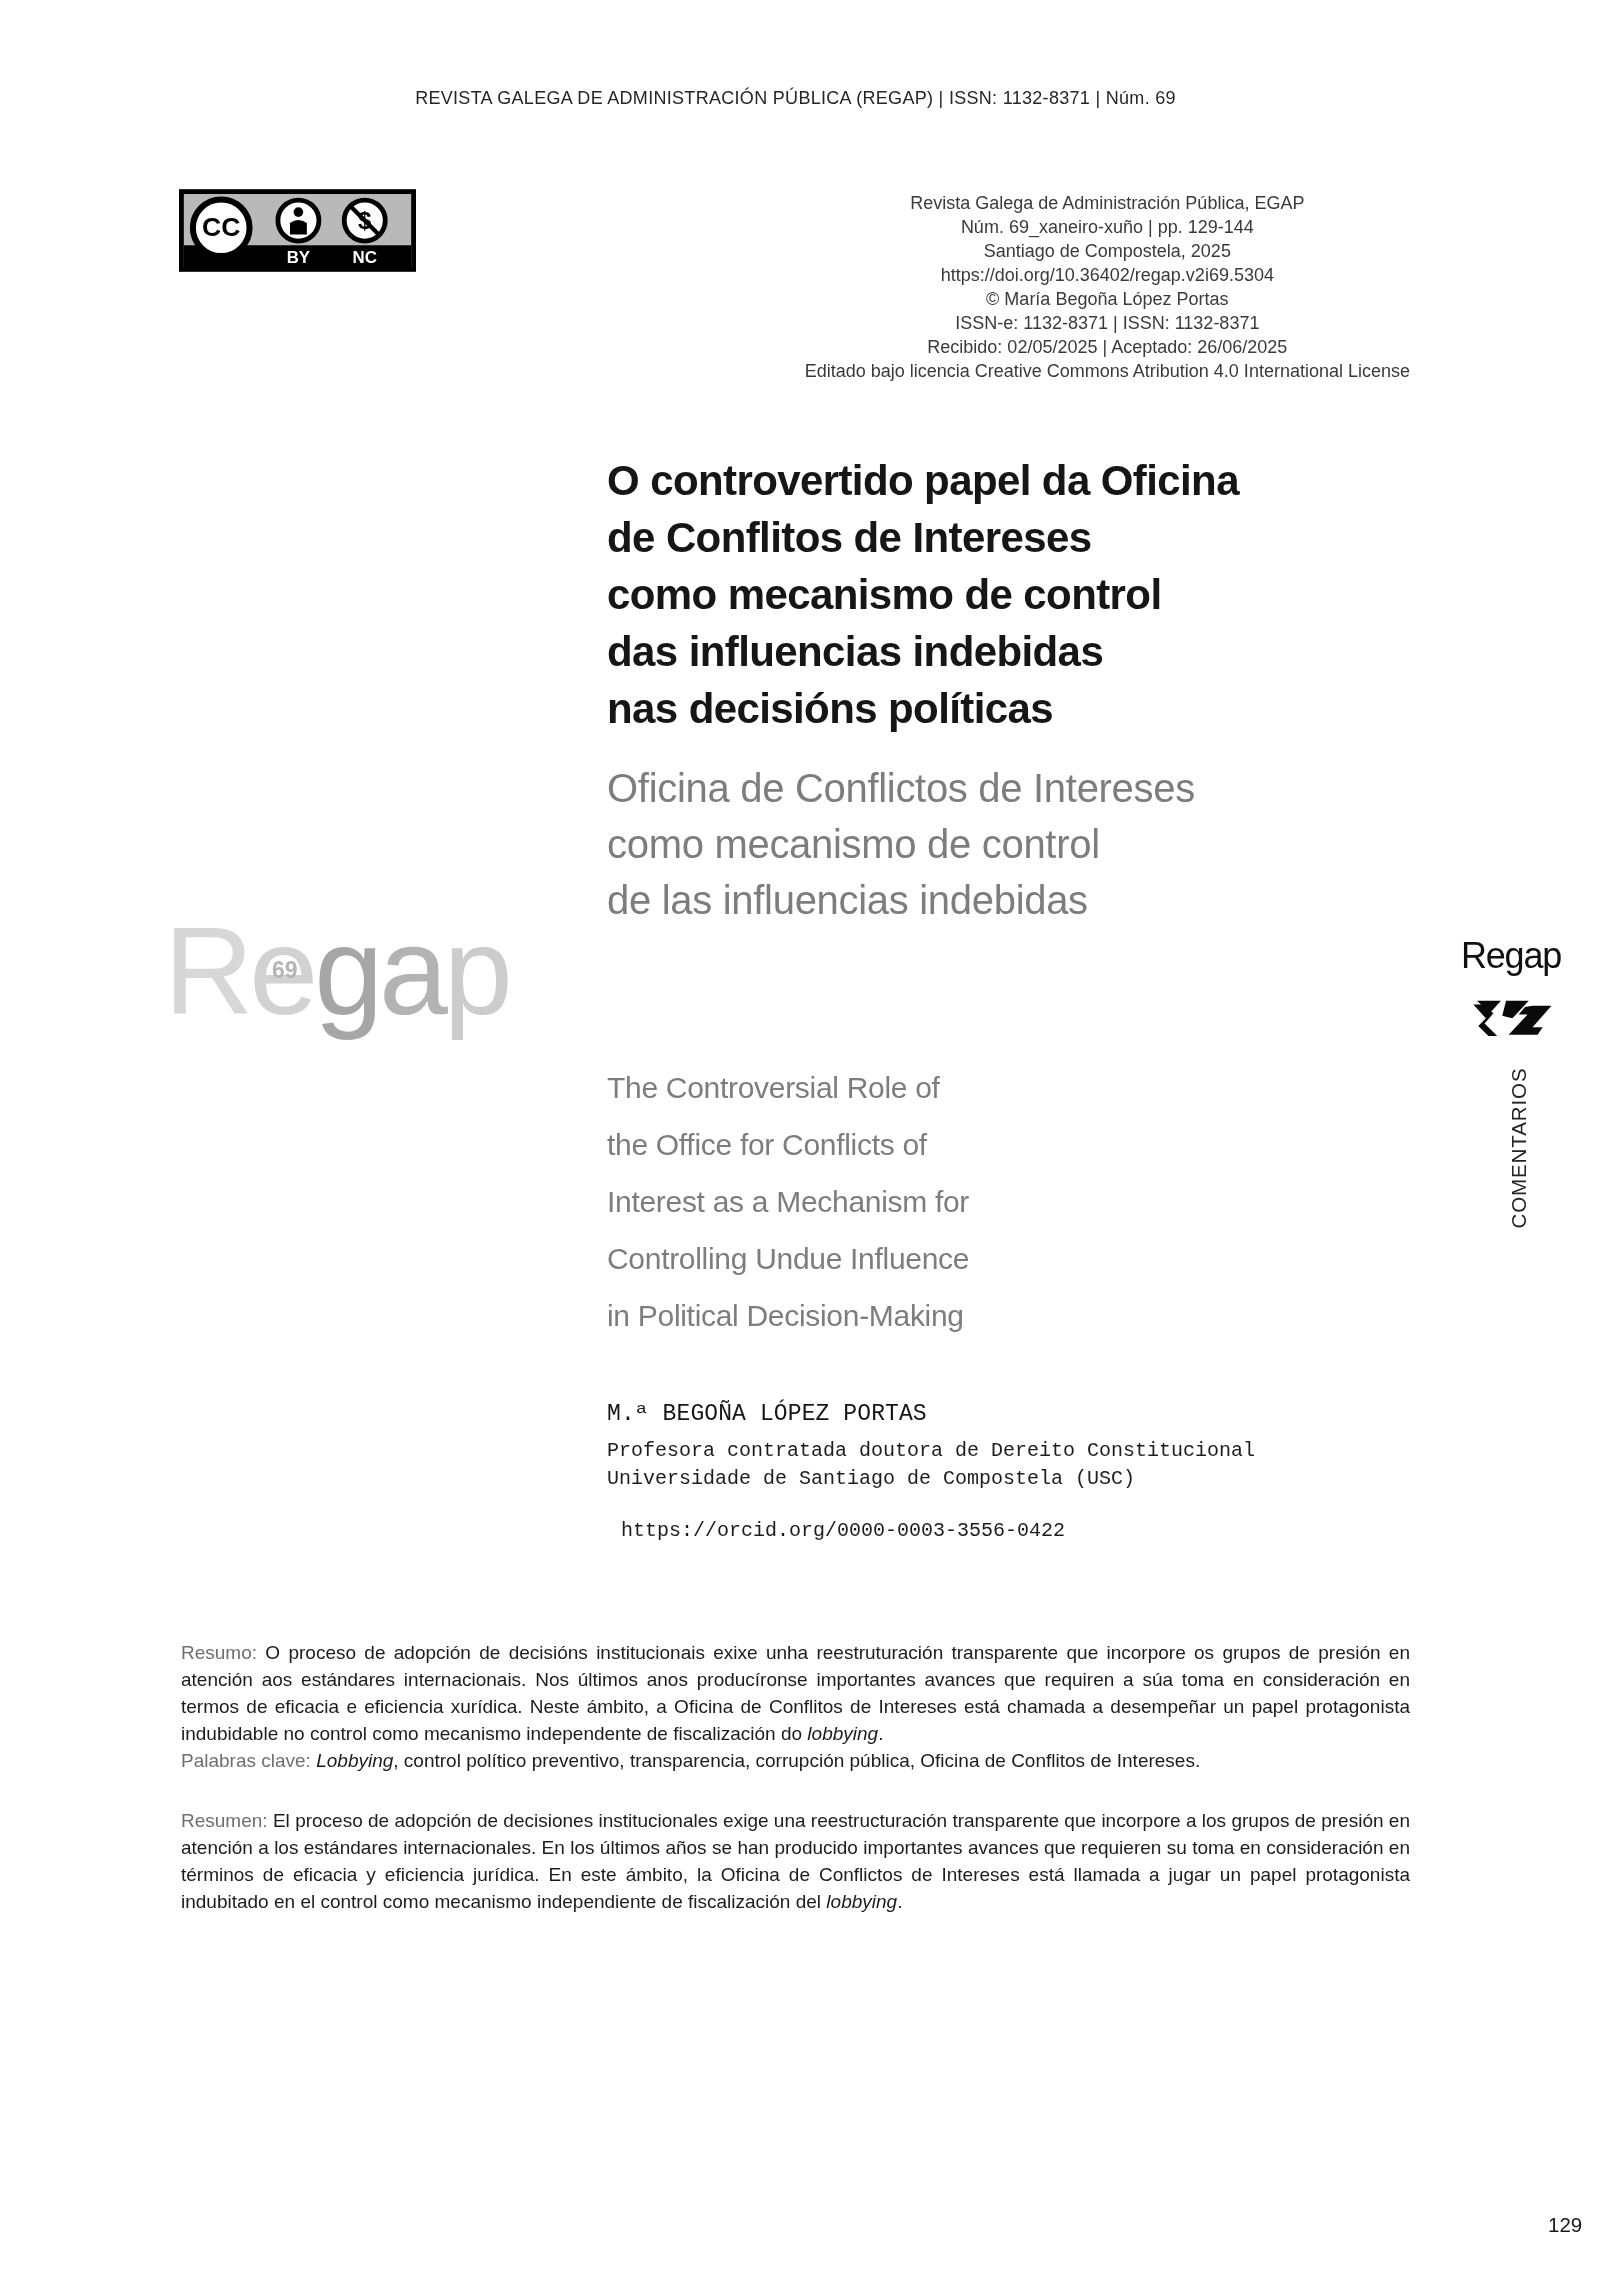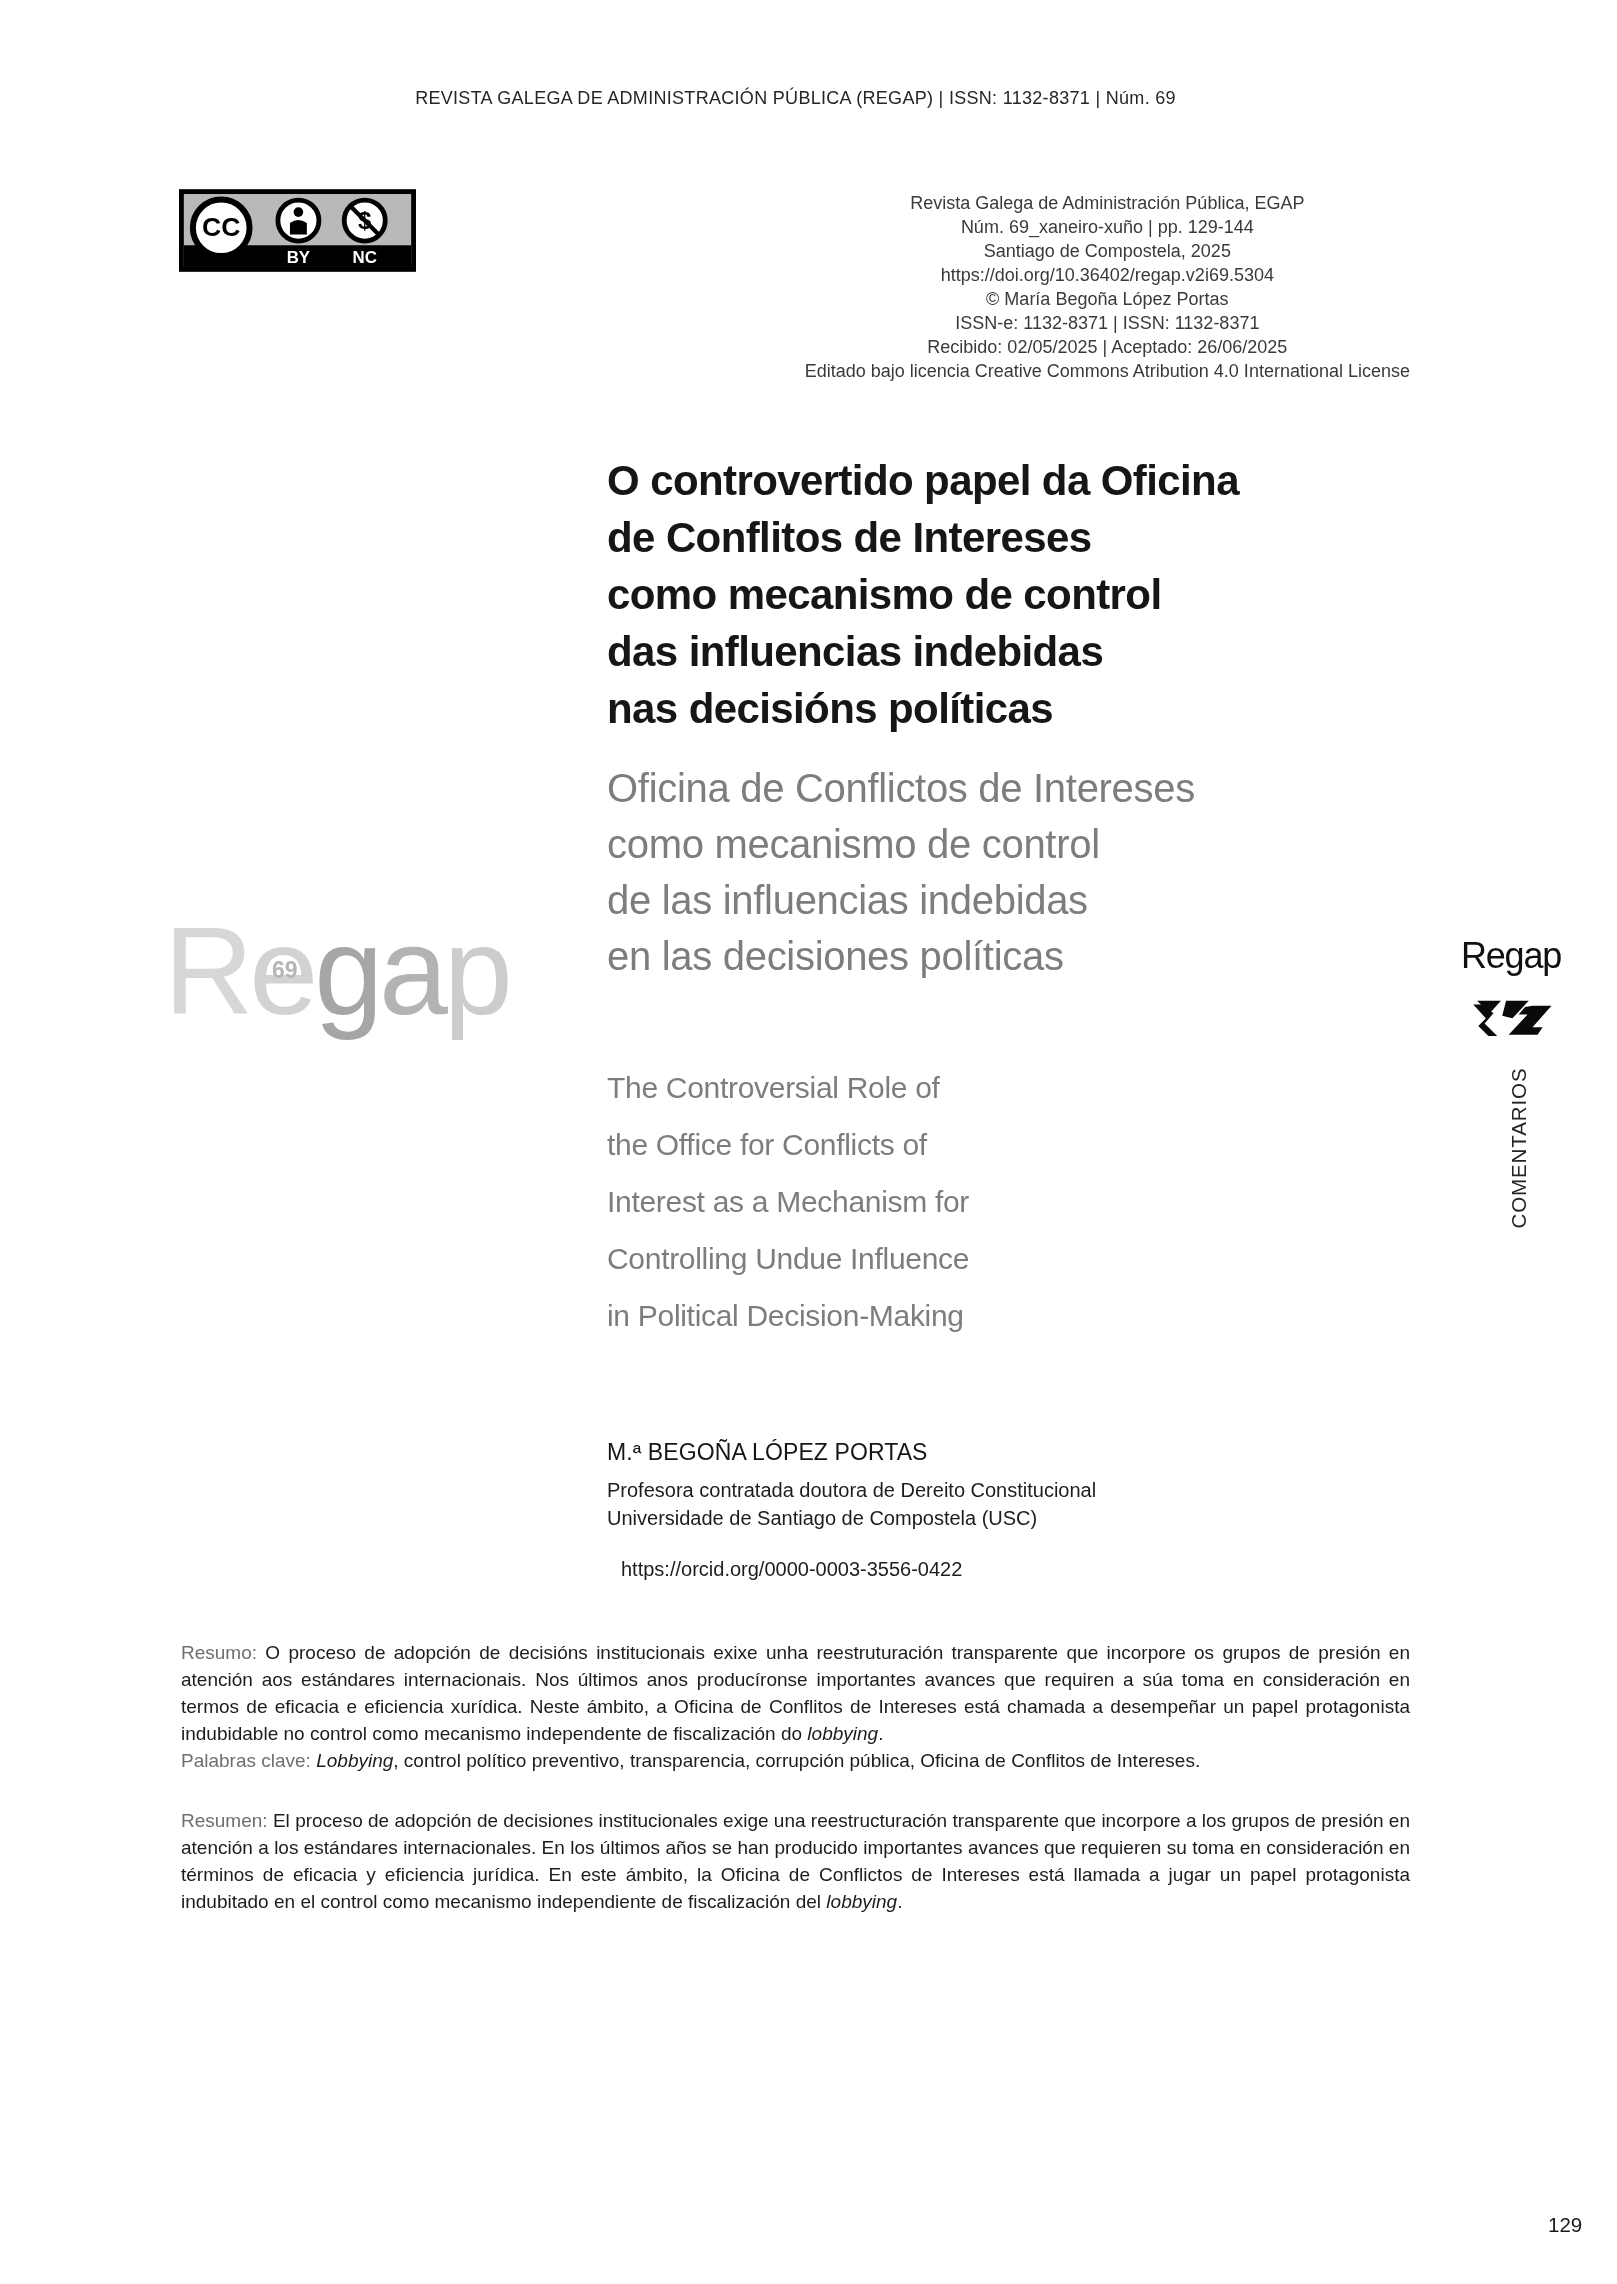--- a/index.html
+++ b/index.html
@@ -53,21 +53,21 @@
     position:absolute; left:1461px; top:935px; font-size:36px; font-weight:300;
     letter-spacing:-1.2px; color:#101010; white-space:nowrap;
   }
   .sidebar-logo { position:absolute; left:1472px; top:998px; width:82px; height:42px; }
   .section-vertical {
     position:absolute; left:1519px; top:1148px; transform:translate(-50%,-50%) rotate(-90deg);
     font-size:20.5px; letter-spacing:0.9px; color:#242424; white-space:nowrap;
   }
 
   
-  .author-block { position:absolute; left:607px; top:1439px; color:#1d1d1d; }
+  .author-block { position:absolute; left:607px; top:1401px; color:#1d1d1d;font-family:Liberation Mono, monospace; }
   .author-name { font-size:23px; color:#161616; margin-bottom:9.7px; letter-spacing:0.1px; }
   .author-line { font-size:20px; line-height:28px; }
   .author-orcid { font-size:20px; margin-top:26.6px; color:#1d1d1d; text-decoration:none; display:inline-block;margin-left:14px; }
 
   
   .abstracts {
     position:absolute; left:181px; top:1639px; width:1229px;
     font-size:19px; line-height:27px; text-align:justify; color:#1c1c1c;
   }
   .abstracts p { margin:0; }
@@ -122,21 +122,20 @@
     <div>de Conflitos de Intereses</div>
     <div>como mecanismo de control</div>
     <div>das influencias indebidas</div>
     <div>nas decisións políticas</div>
   </h1>
 
   <h2 class="title-es">
     <div>Oficina de Conflictos de Intereses</div>
     <div>como mecanismo de control</div>
     <div>de las influencias indebidas</div>
-    <div>en las decisiones políticas</div>
   </h2>
 
   <h2 class="title-en">
     <div>The Controversial Role of</div>
     <div>the Office for Conflicts of</div>
     <div>Interest as a Mechanism for</div>
     <div>Controlling Undue Influence</div>
     <div>in Political Decision-Making</div>
   </h2>
 

